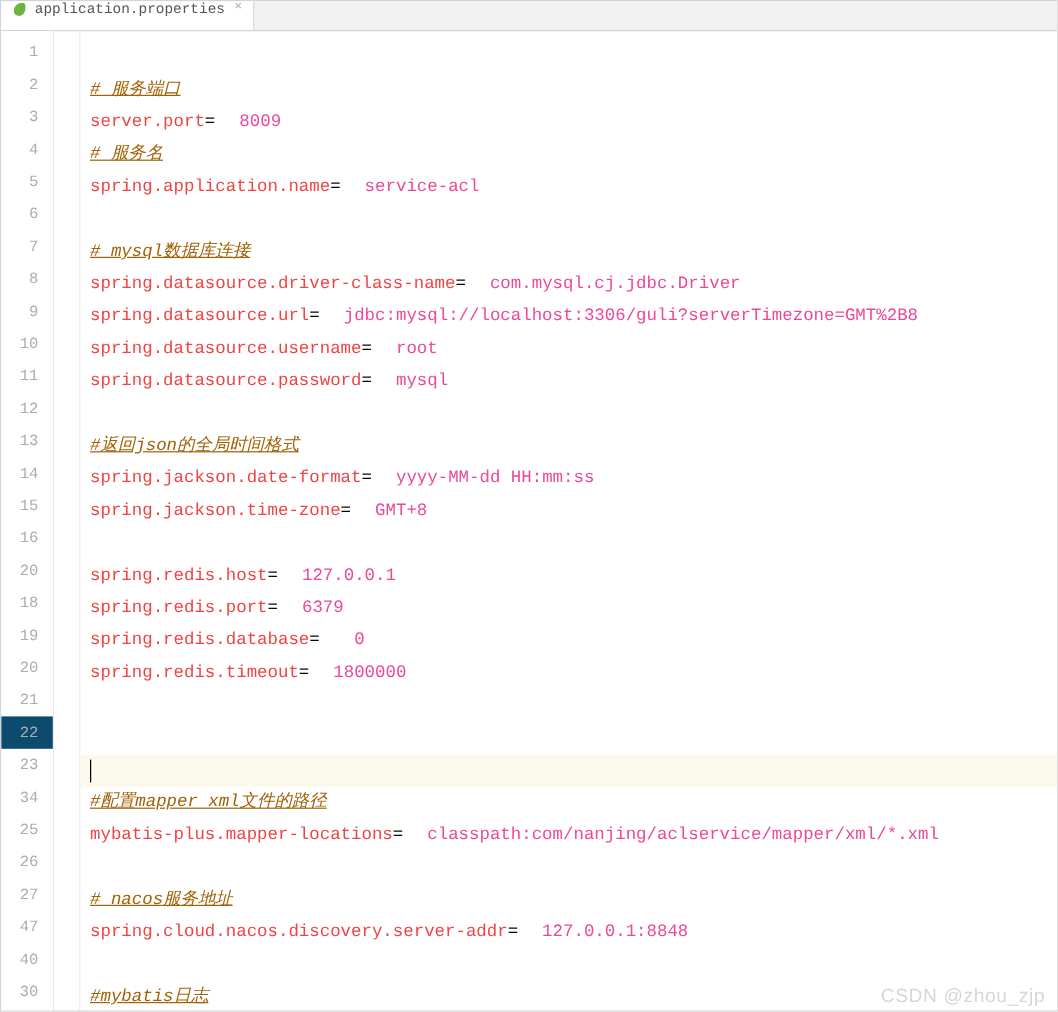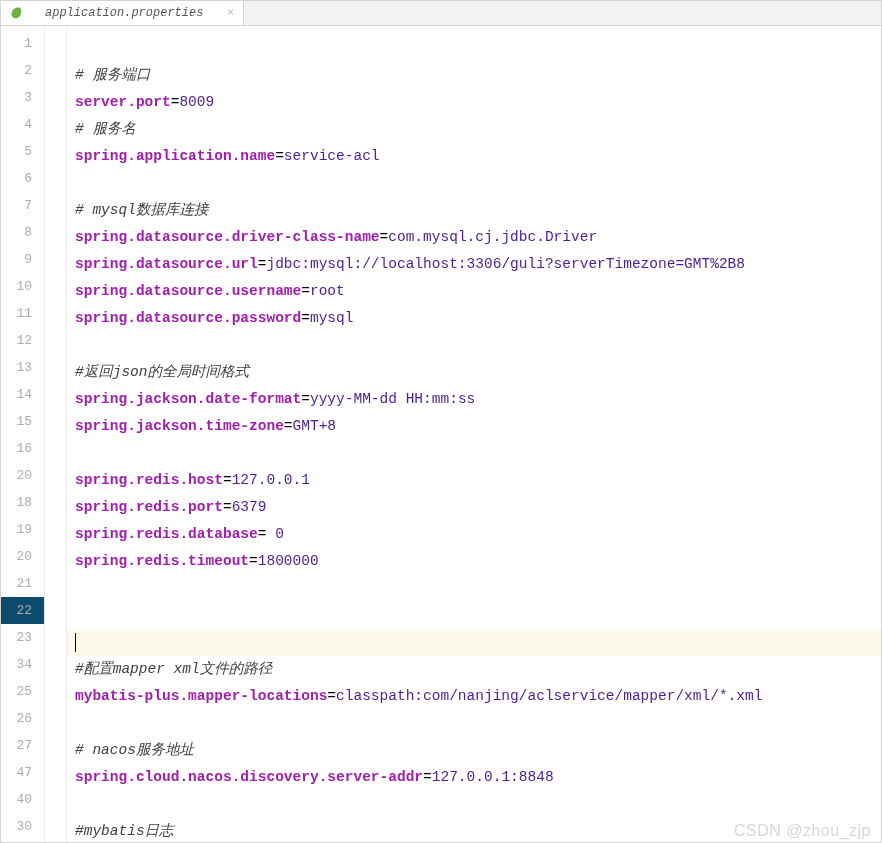--- a/index.html
+++ b/index.html
@@ -14,28 +14,26 @@
 }
 .tab-bar {
   display: flex;
   background: #f2f2f2;
   border-bottom: 1px solid #d4d4d4;
   height: 25px;
   align-items: stretch;
 }
 .tab {
   display: flex;
-  align-items: center;
   background: #ffffff;
   border-right: 1px solid #d4d4d4;
   padding: 0 8px;
-  gap: 22px;
+  gap: 6px;
   font-size: 12px;
   color: #555;
-  font-style: italic;
 }
 .tab-icon {
   width: 14px;
   height: 14px;
   display: flex;
   align-items: center;
   justify-content: center;
 }
 .tab-icon svg { width: 14px; height: 14px; }
 .close-icon {
@@ -92,24 +90,24 @@
   background: #0c4a6e;
 }
 .caret {
   position: absolute;
   width: 1px;
   height: 19px;
   background: #000;
   left: 8px;
   top: 4px;
 }
-.c-comment { color: #404040; font-style: italic; }
-.c-key { color: #a21caf; font-weight: bold; }
+.c-comment { color: #a16207; font-style: italic; text-decoration: underline; }
+.c-key { color: #ef4444; }
 .c-eq { color: #000; }
-.c-val { color: #4c1d95; }
+.c-val { color: #ec4899; margin-left: 20px; }
 .watermark {
   position: absolute;
   bottom: 2px;
   right: 10px;
   font-size: 16px;
   color: #d7d7d7;
   font-family: Arial, sans-serif;
   letter-spacing: 0.5px;
   pointer-events: none;
 }

